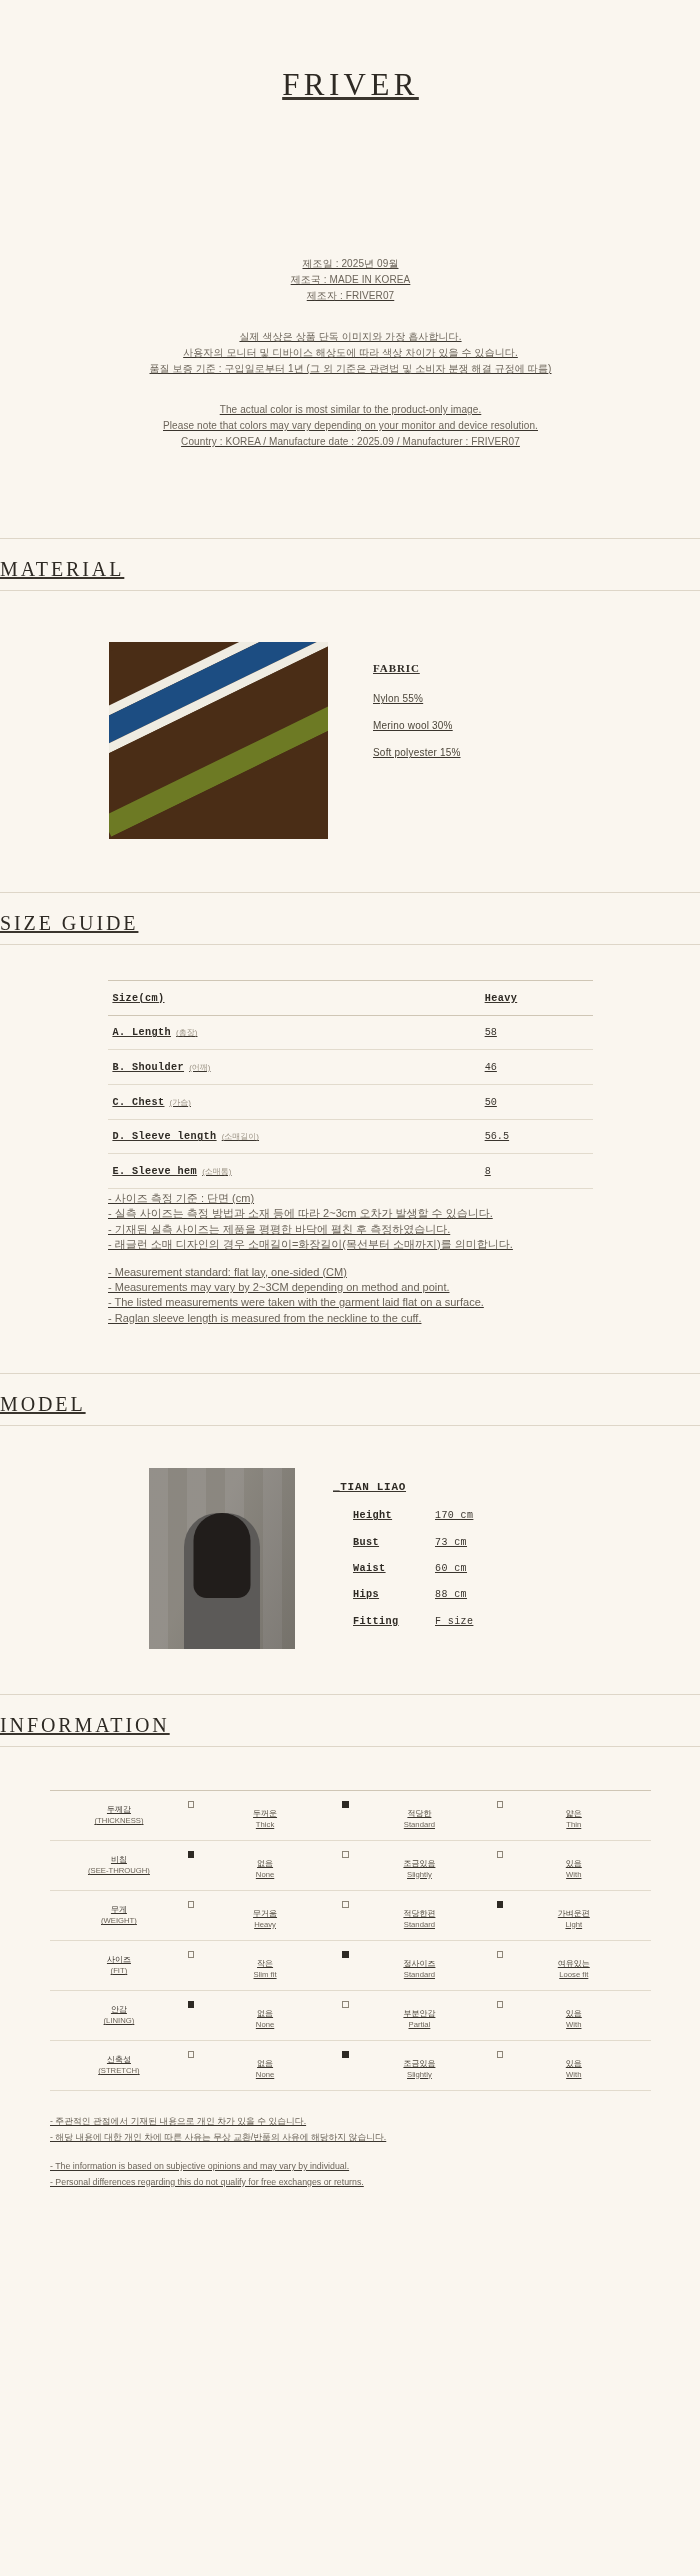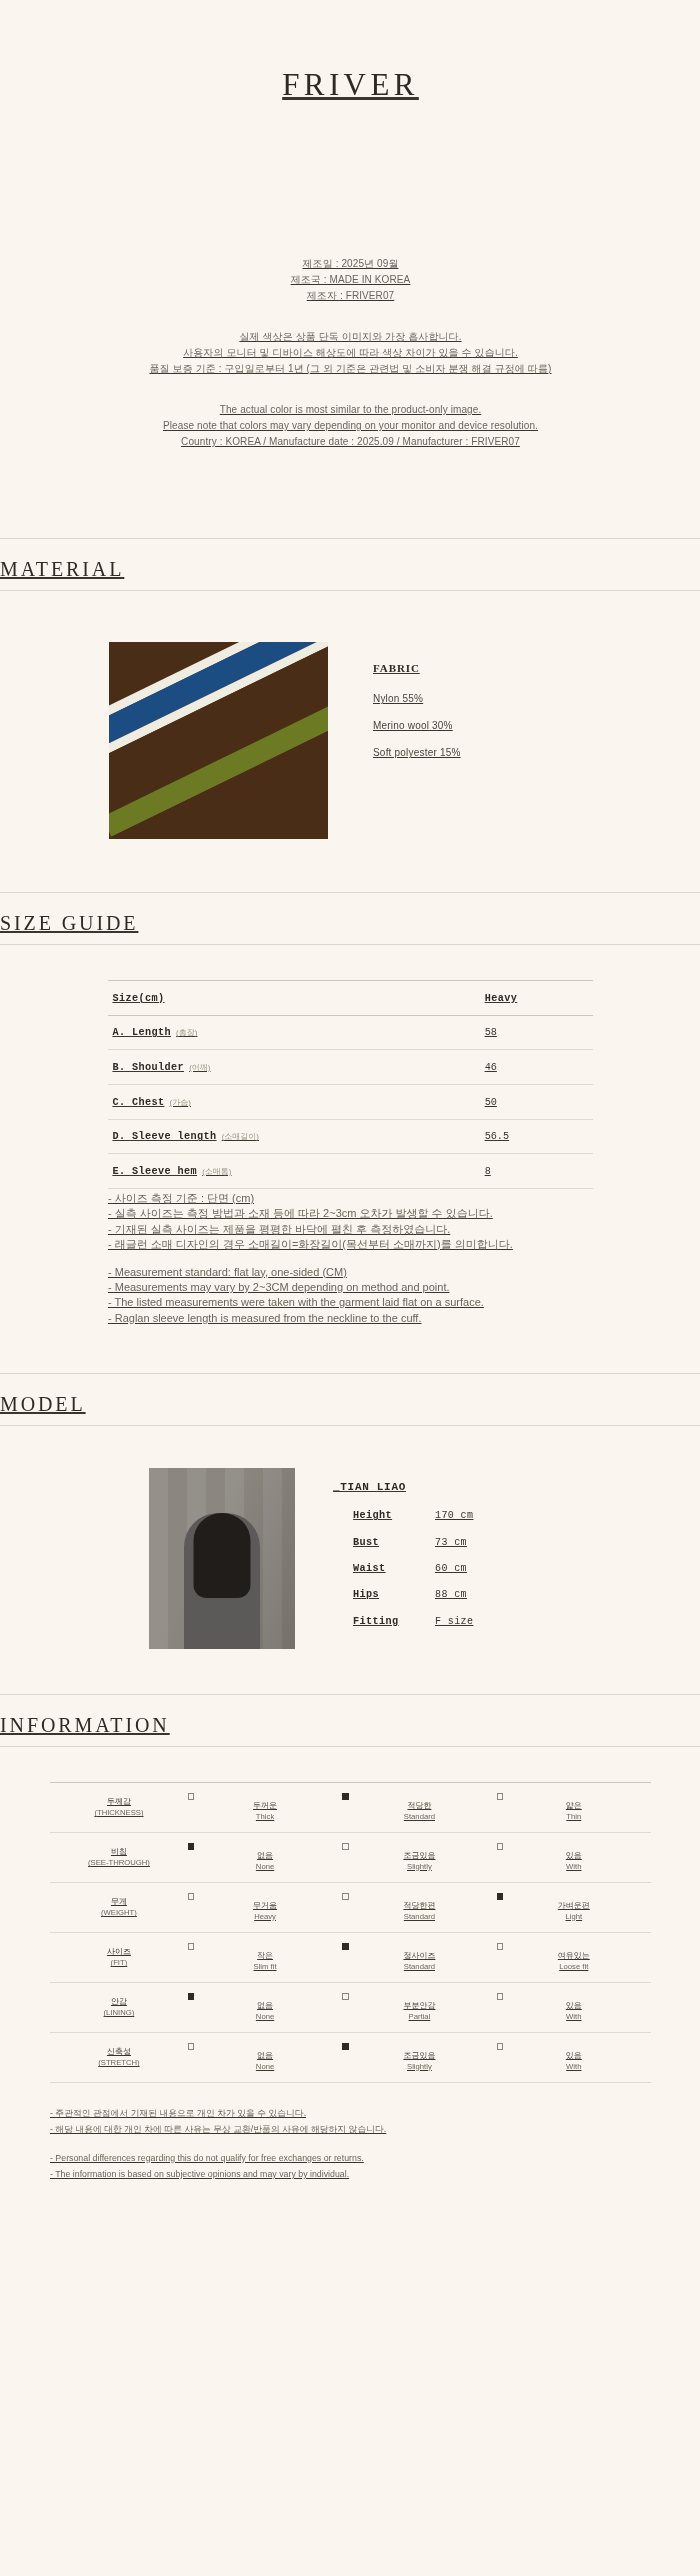--- a/index.html
+++ b/index.html
@@ -216,21 +216,21 @@
     font-family: "Liberation Mono", monospace;
     font-size: 10px;
     color: #3a352e;
     letter-spacing: 0.4px;
   }
 
   
   .info-wrap { padding: 35px 0 41px; }
   table.info {
     width: 601px;
-    margin: 0 auto;
+    margin: 8px auto;
     border-collapse: collapse;
     font-size: 8px;
     color: #4b4539;
   }
   table.info tr { border-bottom: 0.7px solid #e2dbcd; }
   table.info tr:first-child { border-top: 0.7px solid #cfc6b5; }
   table.info td { padding: 10.2px 0; vertical-align: middle; }
   td.cat {
     width: 117px;
     text-align: center;
@@ -623,20 +623,20 @@
           </td>
         </tr>
 
       </tbody>
     </table>
 
     <div class="info-notes">
       <div>- 주관적인 관점에서 기재된 내용으로 개인 차가 있을 수 있습니다.</div>
       <div>- 해당 내용에 대한 개인 차에 따른 사유는 무상 교환/반품의 사유에 해당하지 않습니다.</div>
       <div class="blockgap"></div>
+      <div>- The information is based on subjective opinions and may vary by individual.</div>
       <div>- Personal differences regarding this do not qualify for free exchanges or returns.</div>
-      <div>- The information is based on subjective opinions and may vary by individual.</div>
     </div>
   </div>
 
   <div class="bottom-pad"></div>
 </div>
 
 
 </body></html>

